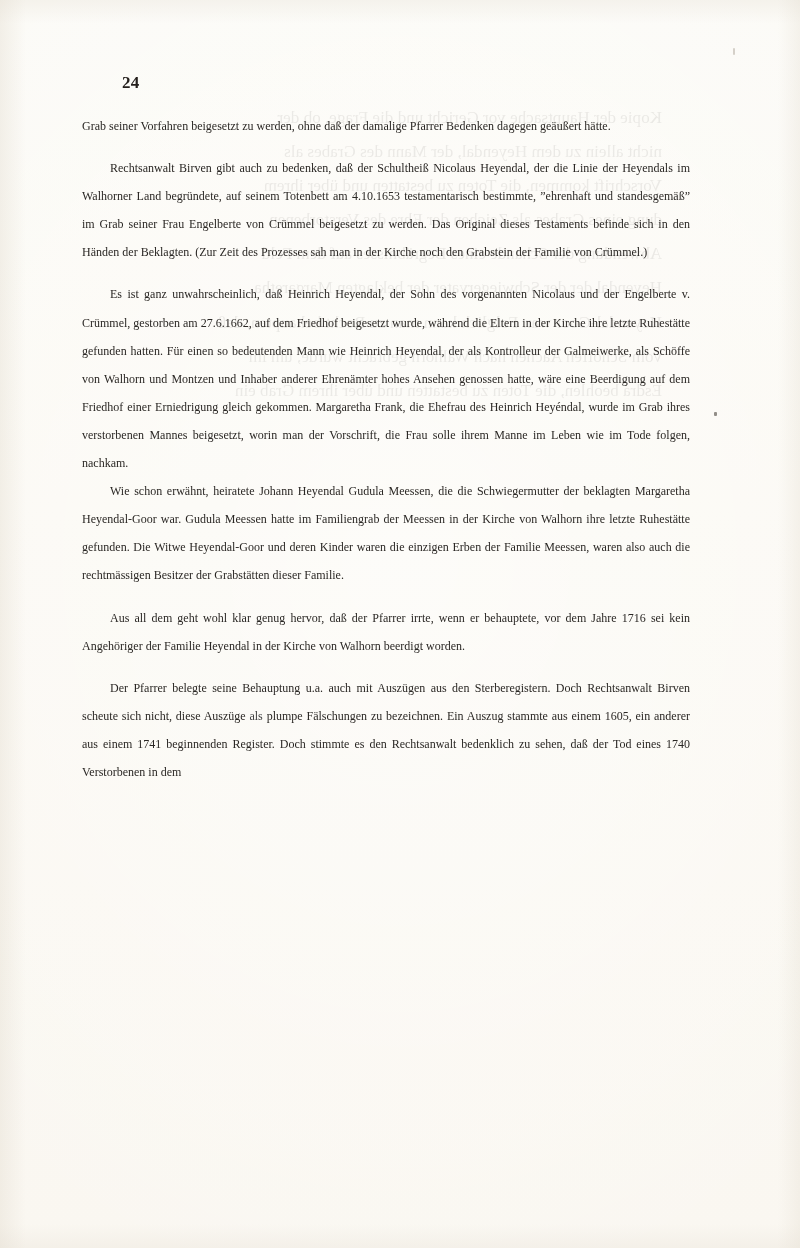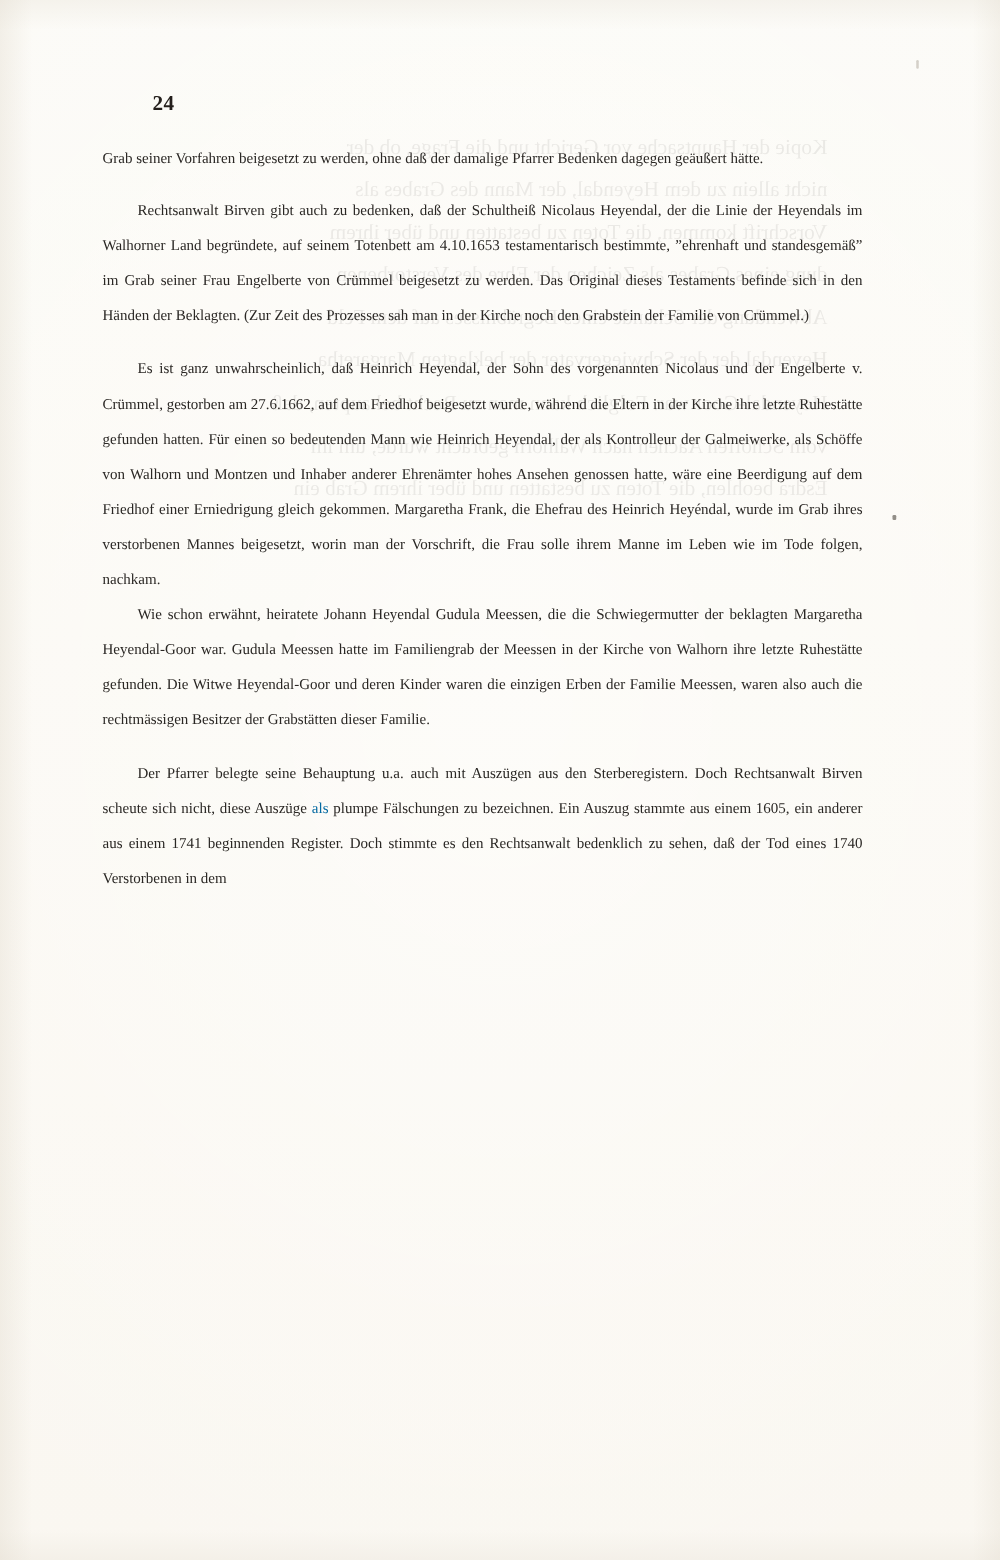--- a/index.html
+++ b/index.html
@@ -97,21 +97,21 @@
   .textblock p.no-indent {
     text-indent: 0;
   }
   
   .textblock p.gap {
     margin-top: 14px;
   }
 
   
   .faint {
-    color: #0369a1;
+    color: #404040;
   }
 
   .speck {
     position: absolute;
     left: 714px;
     top: 412px;
     width: 3px;
     height: 4px;
     background: #6f6a63;
     border-radius: 1px;
@@ -151,20 +151,21 @@
 
 <div class="page">
 
   <div class="folio">24</div>
 
   <div class="textblock">
     <p class="no-indent">Grab seiner Vorfahren beigesetzt zu werden, ohne daß der damalige Pfarrer Bedenken dagegen geäußert hätte.</p>
     <p class="gap">Rechtsanwalt Birven gibt auch zu bedenken, daß der Schultheiß Nicolaus Heyendal, der die Linie der Heyendals im Walhorner Land begründete, auf seinem Totenbett am 4.10.1653 testamentarisch bestimmte, ”ehrenhaft und standesgemäß” im Grab seiner Frau Engelberte von Crümmel beigesetzt zu werden. Das Original dieses Testaments befinde sich in den Händen der Beklagten. (Zur Zeit des Prozesses sah man in der Kirche noch den Grabstein der Familie von Crümmel.)</p>
     <p class="gap">Es ist ganz unwahrscheinlich, daß Heinrich Heyendal, der Sohn des vorgenannten Nicolaus und der Engelberte v. Crümmel, gestorben am 27.6.1662, auf dem Friedhof beigesetzt wurde, während die Eltern in der Kirche ihre letzte Ruhestätte gefunden hatten. Für einen so bedeutenden Mann wie Heinrich Heyendal, der als Kontrolleur der Galmeiwerke, als Schöffe von Walhorn und Montzen und Inhaber anderer Ehrenämter hohes Ansehen genossen hatte, wäre eine Beerdigung auf dem Friedhof einer Erniedrigung gleich gekommen. Margaretha Frank, die Ehefrau des Heinrich Heyéndal, wurde im Grab ihres verstorbenen Mannes beigesetzt, worin man der Vorschrift, die Frau solle ihrem Manne im Leben wie im Tode folgen, nachkam.</p>
     <p>Wie schon erwähnt, heiratete Johann Heyendal Gudula Meessen, die die Schwiegermutter der beklagten Margaretha Heyendal-Goor war. Gudula Meessen hatte im Familiengrab der Meessen in der Kirche von Walhorn ihre letzte Ruhestätte gefunden. Die Witwe Heyendal-Goor und deren Kinder waren die einzigen Erben der Familie Meessen, waren also auch die rechtmässigen Besitzer der Grabstätten dieser Familie.</p>
+    <p class="gap">Aus all dem geht wohl klar genug hervor, daß der Pfarrer irrte, wenn er behauptete, vor dem Jahre 1716 sei kein Angehöriger der Familie Heyendal in der Kirche von Walhorn beerdigt worden.</p>
     <p class="gap"><span>Der Pfarrer belegte seine Behauptung u.a. auch mit Auszügen aus den Sterberegistern. Doch Rechtsanwalt Birven scheute sich nicht, diese Auszüge </span><span class="faint">als</span><span> plumpe Fälschungen zu bezeichnen. Ein Auszug stammte aus einem 1605, ein anderer aus einem 1741 beginnenden Register. Doch stimmte es den Rechtsanwalt bedenklich zu sehen, daß der Tod eines 1740 Verstorbenen in dem</span></p>
   </div>
 
   <div class="speck"></div>
   <div class="speck-2"></div>
 </div>
 
 <div class="edge-shade"></div>
 
 </body></html>

